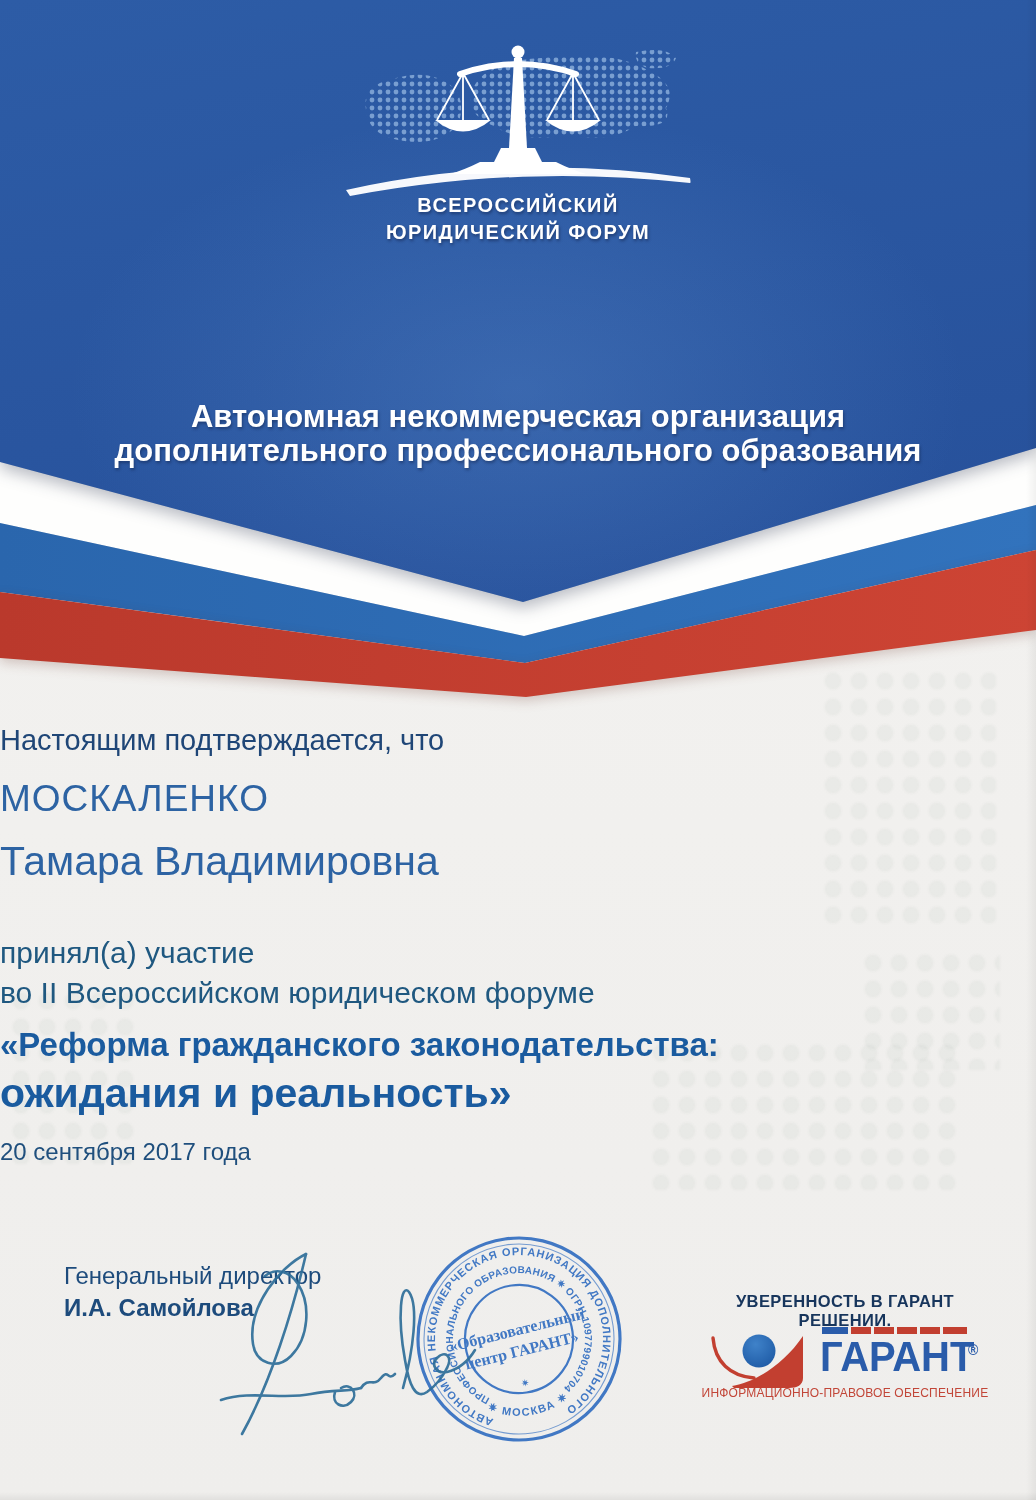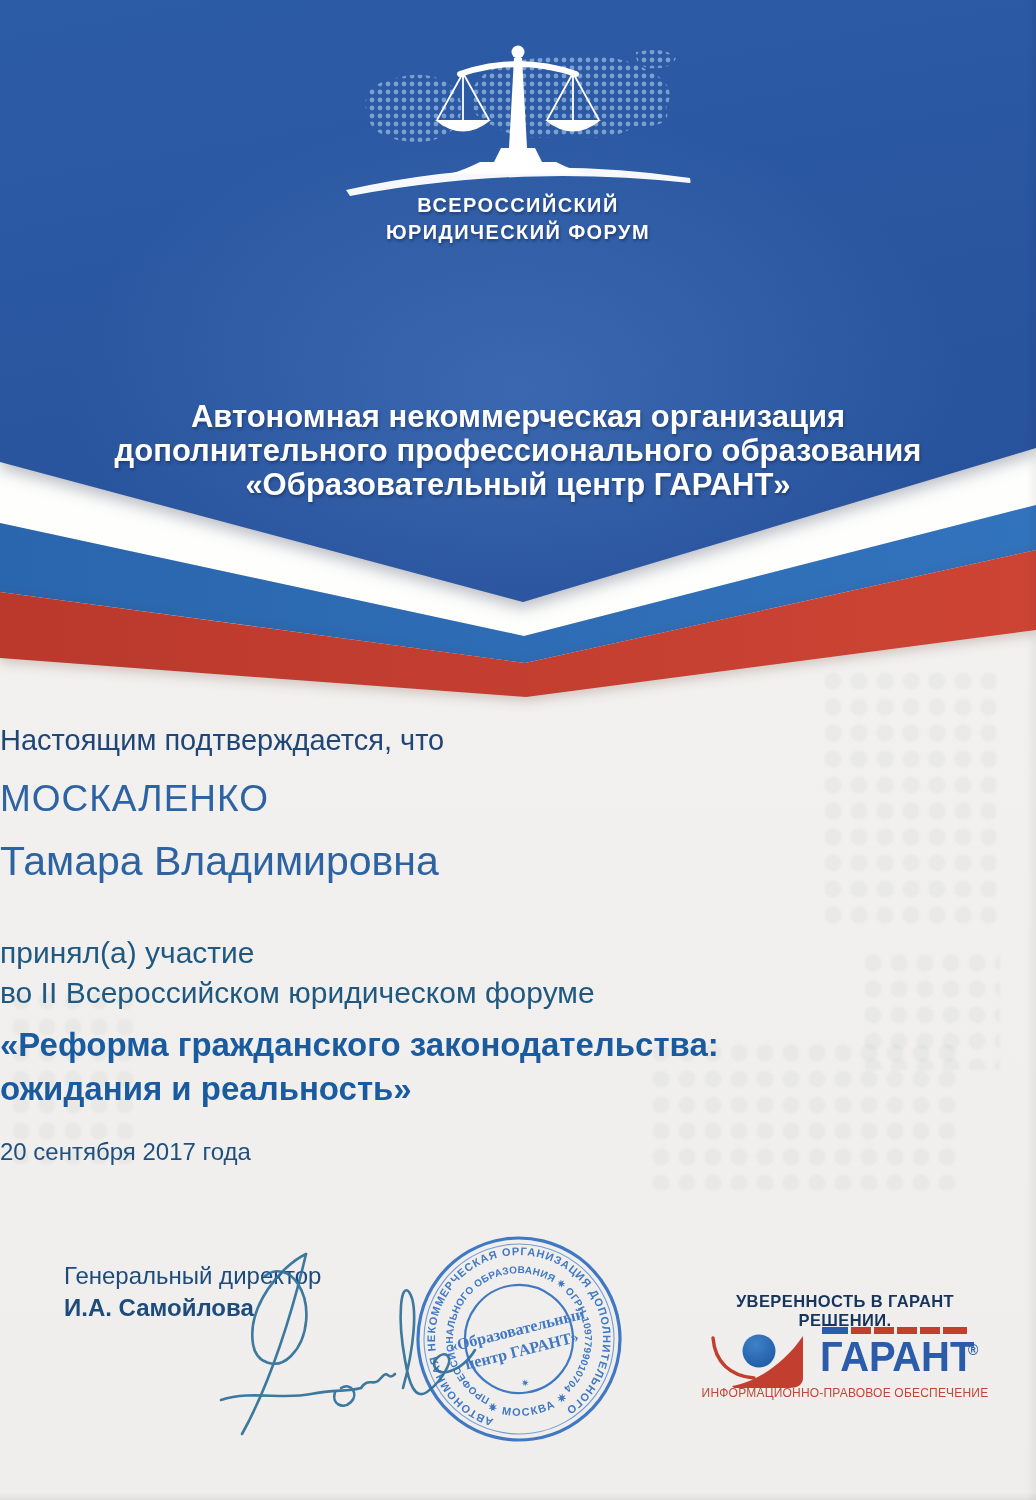--- a/index.html
+++ b/index.html
@@ -52,21 +52,21 @@
   .org-line1{top:399px;} .org-line2{top:433px;} .org-line3{top:467px;}
 
   
   .ctr{position:absolute;left:0;right:0;text-align:left;}
   .t-confirm{top:724px;font-size:29px;color:#1f4677;}
   .t-surname{top:778px;font-size:37px;letter-spacing:1px;color:#2d63a3;}
   .t-name{top:838px;font-size:41px;color:#2d63a3;}
   .t-part1{top:936px;font-size:30px;color:#1f5880;}
   .t-part2{top:976px;font-size:30px;color:#1f5880;}
   .t-forum1{top:1026px;font-size:33px;font-weight:bold;color:#1a5b9f;}
-  .t-forum2{top:1070px;font-size:33px;font-weight:bold;color:#1a5b9f;}
+  .t-forum2{top:1070px;font-size:41px;font-weight:bold;color:#1a5b9f;}
   .t-date{top:1138px;font-size:24px;color:#1f4f7d;}
   .t-city{top:1170px;font-size:22px;color:#1f4f7d;}
 
   
   .sig-pos{position:absolute;left:64px;top:1262px;font-size:24px;color:#1d4b7c;}
   .sig-name{position:absolute;left:64px;top:1294px;font-size:24px;font-weight:bold;color:#1d4b7c;}
   .signature{position:absolute;left:185px;top:1240px;width:300px;height:205px;z-index:6;}
   .stamp{position:absolute;left:399px;top:1219px;width:240px;height:240px;z-index:5;
     transform:rotate(-8deg);opacity:.9;}
   .stamp text{fill:#2f6cc0;}
@@ -134,21 +134,20 @@
           <path d="M10 150 Q182 112 354 138 Q355 143 354 143 Q182 124 14 156 Z" opacity=".96"></path>
         </g>
       </svg>
 
       <div class="forum-line forum-line1">ВСЕРОССИЙСКИЙ</div>
       <div class="forum-line forum-line2">ЮРИДИЧЕСКИЙ ФОРУМ</div>
 
 
       <div class="org-line org-line1">Автономная некоммерческая организация</div>
       <div class="org-line org-line2">дополнительного профессионального образования</div>
-      <div class="org-line org-line3">«Образовательный центр ГАРАНТ»</div>
     </div>
   </div>
 
   <div class="ctr t-confirm">Настоящим подтверждается, что</div>
   <div class="ctr t-surname">МОСКАЛЕНКО</div>
   <div class="ctr t-part1">принял(а) участие</div>
   <div class="ctr t-name">Тамара Владимировна</div>
   <div class="ctr t-part2">во II Всероссийском юридическом форуме</div>
   <div class="ctr t-forum1">«Реформа гражданского законодательства:</div>
   <div class="ctr t-forum2">ожидания и реальность»</div>

